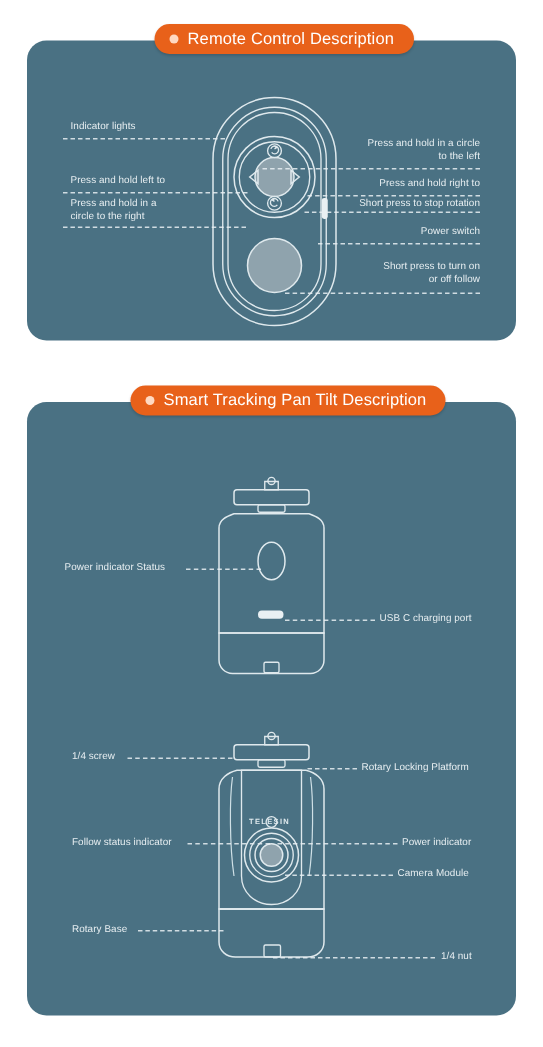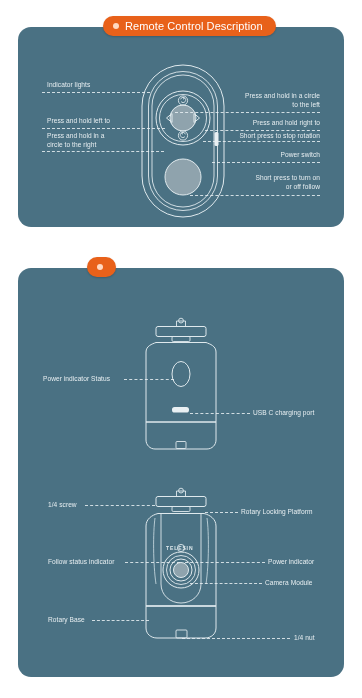--- a/index.html
+++ b/index.html
@@ -123,20 +123,21 @@
   <div class="lbl r" style="left:200px;top:119px;width:120px;">Press and hold right to</div>
   <div class="lbl r" style="left:196px;top:132px;width:124px;">Short press to stop rotation</div>
   <div class="lbl r" style="left:200px;top:151px;width:120px;">Power switch</div>
   <div class="lbl r" style="left:200px;top:174px;width:120px;">Short press to turn on</div>
   <div class="lbl r" style="left:200px;top:183px;width:120px;">or off follow</div>
 
   <div class="panel" id="panel-gimbal"></div>
 
   <div class="badge" id="badge-gimbal">
     <span class="dot"></span>
+    <span class="btxt">Smart Tracking Pan Tilt Description</span>
   </div>
 
   <svg class="art" style="left:122px;top:318px;width:118px;height:140px;" viewBox="0 0 118 140">
 
     <path class="s2" d="M54.5 3 h9 v5.5 h-9 z"></path>
     <circle class="s2" cx="59" cy="2.6" r="2.4"></circle>
 
     <rect class="s" x="34" y="8.5" width="50" height="10" rx="2"></rect>
     <rect class="s2" x="50" y="18.5" width="18" height="5" rx="1.2"></rect>
 

